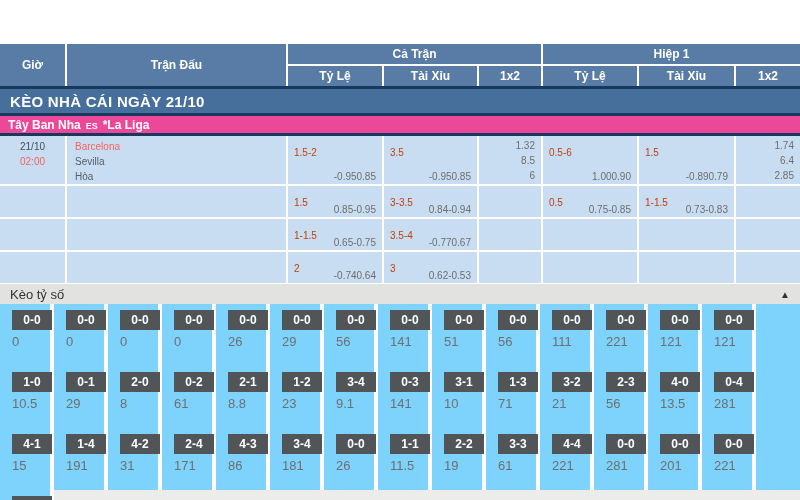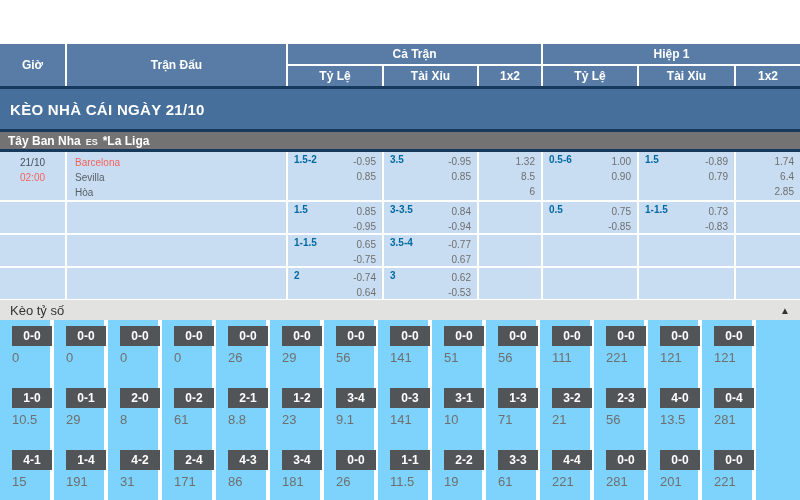--- a/index.html
+++ b/index.html
@@ -17,42 +17,42 @@
   }
   .odds-header { grid-template-rows: 20px 20px; margin-top: 44px; }
   .hcell {
     background: #587ca6; color: #fff; font-weight: bold; font-size: 12px;
     display: flex; align-items: center; justify-content: center;
   }
   .rowspan2 { grid-row: 1 / 3; }
   .span3 { grid-column: span 3; }
   .navy-bar { height: 3px; background: #16395d; }
   .title-bar {
-    height: 40px; background: #466f9b; color: #fff;
+    height: 24px; background: #466f9b; color: #fff;
     font-size: 15px; font-weight: bold;
     display: flex; align-items: center; padding-left: 10px;
     letter-spacing: 0.3px;
   }
   .league-bar {
-    height: 17px; background: #737373; color: #fff;
+    height: 17px; background: #ec4899; color: #fff;
     font-size: 12px; font-weight: bold;
     display: flex; align-items: center; padding-left: 8px; gap: 5px;
   }
   .league-code { font-size: 9px; font-weight: bold; text-transform: uppercase; opacity: 0.95; padding-top: 2px; }
   
   .odds-body { grid-template-rows: 48px 31px 31px 31px; }
   .cell { background: #c9ddf2; font-size: 10px; overflow: hidden; }
   .time-cell { text-align: center; padding-top: 3px; line-height: 15px; }
   .time-date { color: #44505e; }
   .time-clock { color: #f4635e; }
   .match-cell { padding: 3px 0 0 8px; line-height: 15px; color: #565e66; }
   .team-fav { color: #f4635e; }
   .odds-cell { display: flex; justify-content: space-between; padding: 2px 6px 0 6px; }
-  .hdp { color: #0369a1; font-weight: bold; }
-  .vals { display: flex; flex-direction: column; align-items: flex-end; line-height: 15px; color: #6e6e6e; }
+  .hdp { color: #c2410c; font-weight: normal; margin-top: 9px; }
+  .vals { display: flex; flex-direction: row; align-items: flex-end; line-height: 15px; color: #6e6e6e; }
   .onex-cell { display: flex; flex-direction: column; align-items: flex-end; padding: 2px 6px 8px 0; line-height: 15px; color: #6e6e6e; }
   
   .score-header {
     height: 20px; background: #e2e2e1; color: #333;
     display: flex; align-items: center; justify-content: space-between;
     padding: 0 10px; font-size: 13px; margin-top: 1px;
   }
   .collapse-icon { font-size: 10px; color: #333; cursor: pointer; }
   .score-grid {
     display: grid;

